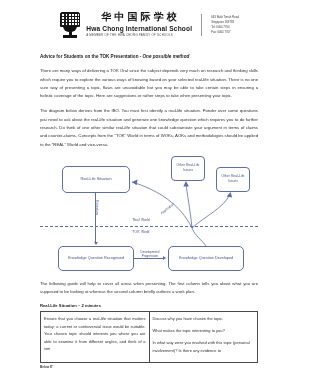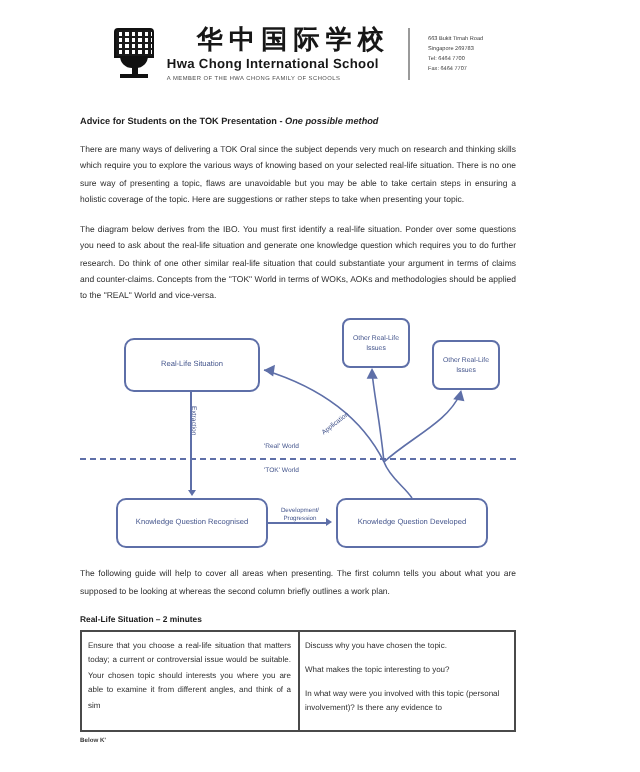--- a/index.html
+++ b/index.html
@@ -60,27 +60,27 @@
   }
   .crest-base {
     position: absolute;
     left: 4px; top: 23px;
     width: 14px; height: 2.5px;
     background: #111;
   }
 
   .lh-names { flex: 0 0 auto; }
   .lh-cn {
-    font-size: 13px;
+    font-size: 10px;
     letter-spacing: 3.1px;
     color: #171717;
     font-weight: 700;
     line-height: 1.2;
     white-space: nowrap;
-    font-family: Liberation Sans, sans-serif;
+    font-family: Liberation Mono, monospace;
     padding-left: 15px;
   }
   .lh-en {
     font-size: 6.6px;
     letter-spacing: 0.15px;
     color: #171717;
     font-weight: 700;
     line-height: 1.35;
     white-space: nowrap;
     margin-top: 1px;

